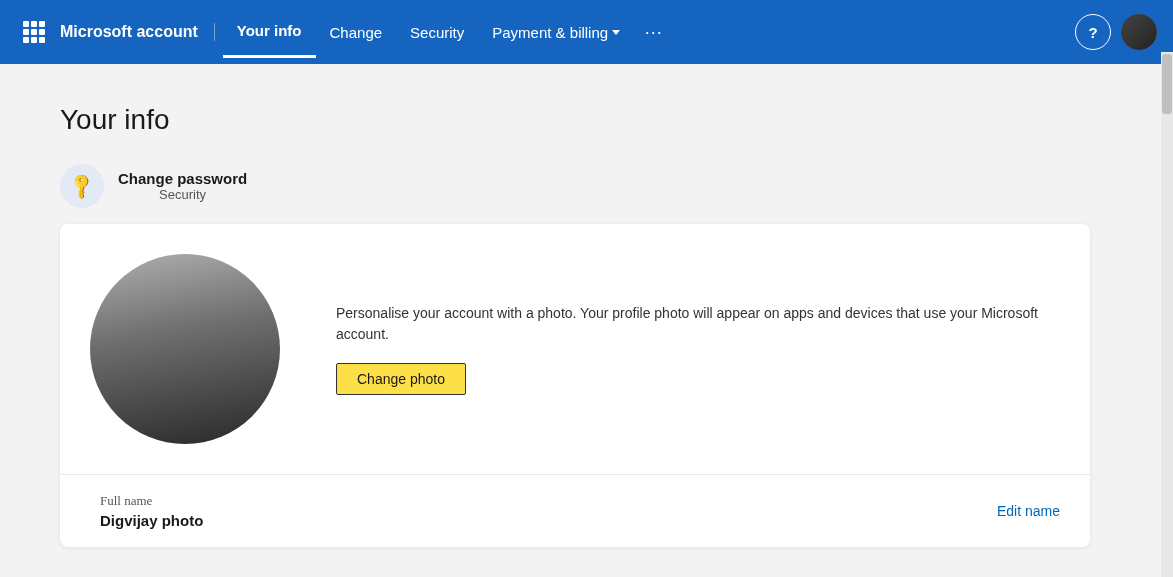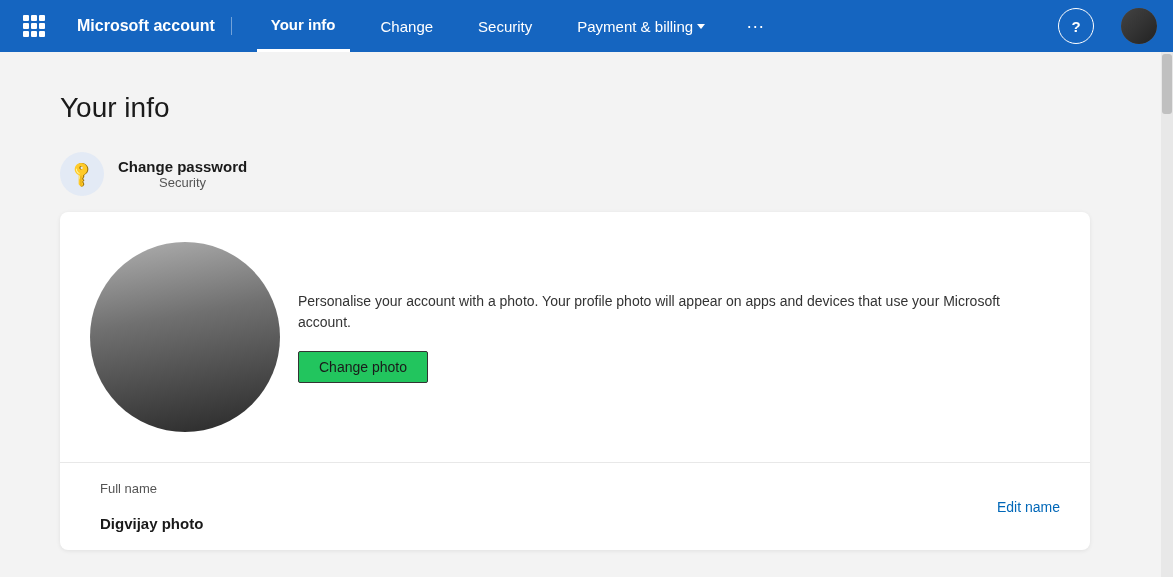--- a/index.html
+++ b/index.html
@@ -6,25 +6,25 @@
     body {
       font-family: 'Segoe UI', Arial, sans-serif;
       background: #f3f3f3;
       min-height: 577px;
       overflow-x: hidden;
     }
 
     
     .topnav {
       background: #1565c0;
-      height: 52px;
+      height: 64px;
       display: flex;
       align-items: center;
       padding: 0 16px;
-      gap: 17px;
+      gap: 0;
       color: white;
       position: relative;
     }
     .topnav-waffle {
       width: 36px;
       height: 36px;
       display: flex;
       align-items: center;
       justify-content: center;
       cursor: pointer;
@@ -194,21 +194,21 @@
     .profile-card {
       background: white;
       border-radius: 8px;
       overflow: hidden;
       box-shadow: 0 1px 4px rgba(0,0,0,0.08);
       max-width: 1060px;
     }
     .profile-photo-section {
       display: flex;
       align-items: center;
-      gap: 18px;
+      gap: 56px;
       padding: 30px 40px 30px 30px;
       border-bottom: 1px solid #e8e8e8;
     }
     .profile-photo-wrapper {
       width: 190px;
       height: 190px;
       border-radius: 50%;
       overflow: hidden;
       flex-shrink: 0;
       background: #d0d0d0;
@@ -226,40 +226,41 @@
       font-size: 14px;
       color: #333;
       line-height: 1.5;
       margin-bottom: 18px;
       max-width: 740px;
     }
     .change-photo-btn {
       display: inline-block;
       padding: 7px 20px;
       border: 1.5px solid #333;
-      background: #22c55e;
+      background: #fde047;
       font-size: 14px;
       font-weight: 500;
       color: #1a1a1a;
       cursor: pointer;
       border-radius: 2px;
       transition: background 0.15s;
     }
 
     
     .fullname-section {
       padding: 18px 30px 18px 40px;
       display: flex;
       align-items: center;
       justify-content: space-between;
     }
     .fullname-label {
       font-size: 13px;
       color: #555;
-      margin-bottom: 19px;
+      margin-bottom: 3px;
+      font-family: Liberation Serif, serif;
     }
     .fullname-value {
       font-size: 15px;
       font-weight: 700;
       color: #1a1a1a;
     }
     .edit-name-link {
       font-size: 14px;
       color: #0067b8;
       cursor: pointer;

